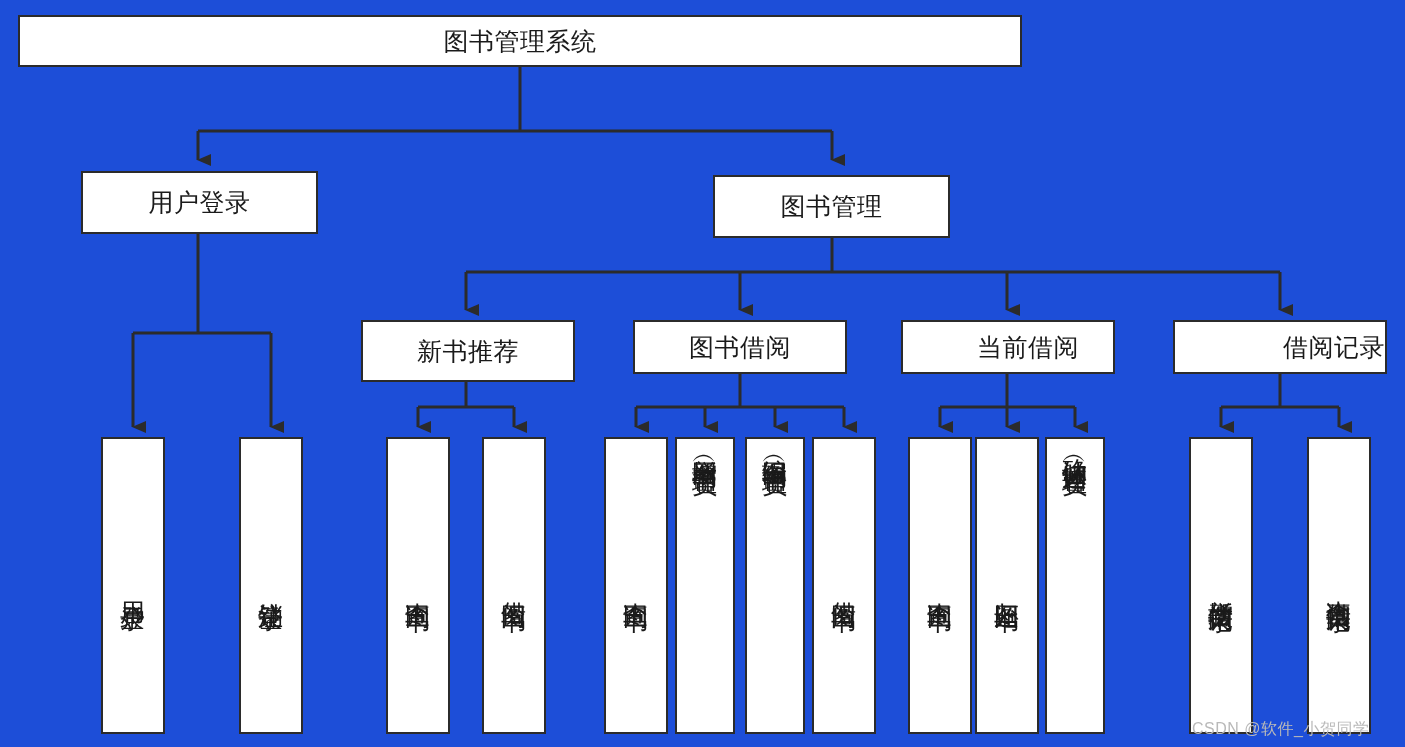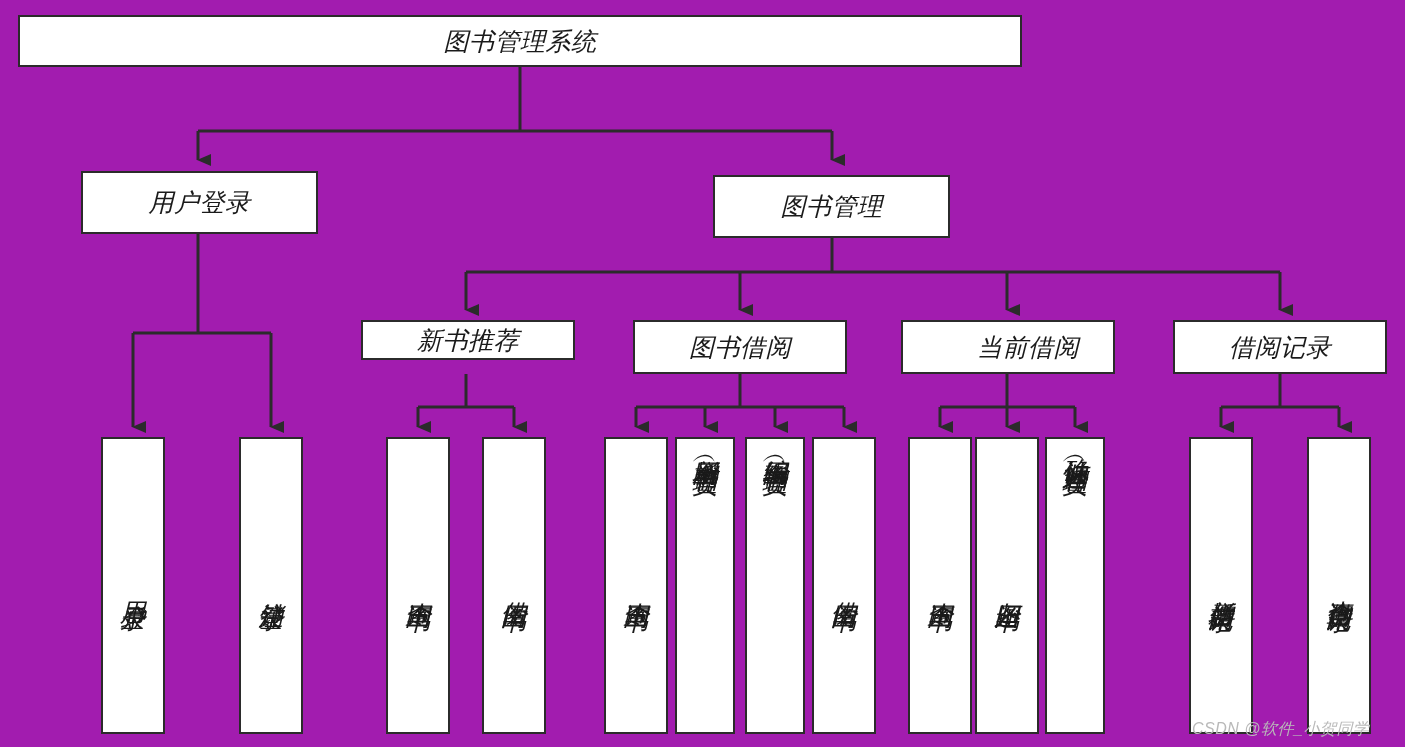--- a/index.html
+++ b/index.html
@@ -7,23 +7,22 @@
     padding: 0;
     background: #ffffff;
   }
   body {
     font-family: "Liberation Sans", "DejaVu Sans", sans-serif;
   }
   #canvas {
     position: relative;
     width: 1405px;
     height: 747px;
-    background: #a21caf;
+    background: #1d4ed8;
     overflow: hidden;
-    font-style: italic;
   }
   .node {
     position: absolute;
     box-sizing: border-box;
     border: 2.5px solid #2b2b2b;
     background: #ffffff;
     display: flex;
     align-items: center;
     justify-content: center;
     color: #1a1a1a;
@@ -127,30 +126,30 @@
     <span class="node-label">图书管理系统</span>
   </div>
 
   <div class="node" style="left:81px; top:171px; width:237px; height:63px;">
     <span class="node-label">用户登录</span>
   </div>
   <div class="node" style="left:713px; top:175px; width:237px; height:63px;">
     <span class="node-label">图书管理</span>
   </div>
 
-  <div class="node" style="left:361px; top:320px; width:214px; height:40px;">
+  <div class="node" style="left:361px; top:320px; width:214px; height:62px;">
     <span class="node-label">新书推荐</span>
   </div>
   <div class="node" style="left:633px; top:320px; width:214px; height:54px;">
     <span class="node-label">图书借阅</span>
   </div>
   <div class="node" style="left:901px; top:320px; width:214px; height:54px;padding-left:40px;">
     <span class="node-label">当前借阅</span>
   </div>
-  <div class="node" style="left:1173px; top:320px; width:214px; height:54px;">
+  <div class="node" style="left:1173px; top:320px; width:214px; height:54px;justify-content:flex-end;">
     <span class="node-label">借阅记录</span>
   </div>
 
   <div class="node leaf centered" style="left:101px; top:437px; width:64px; height:297px;">
     <span class="node-label">用户登录</span>
   </div>
   <div class="node leaf centered" style="left:239px; top:437px; width:64px; height:297px;">
     <span class="node-label">注销登录</span>
   </div>
 

